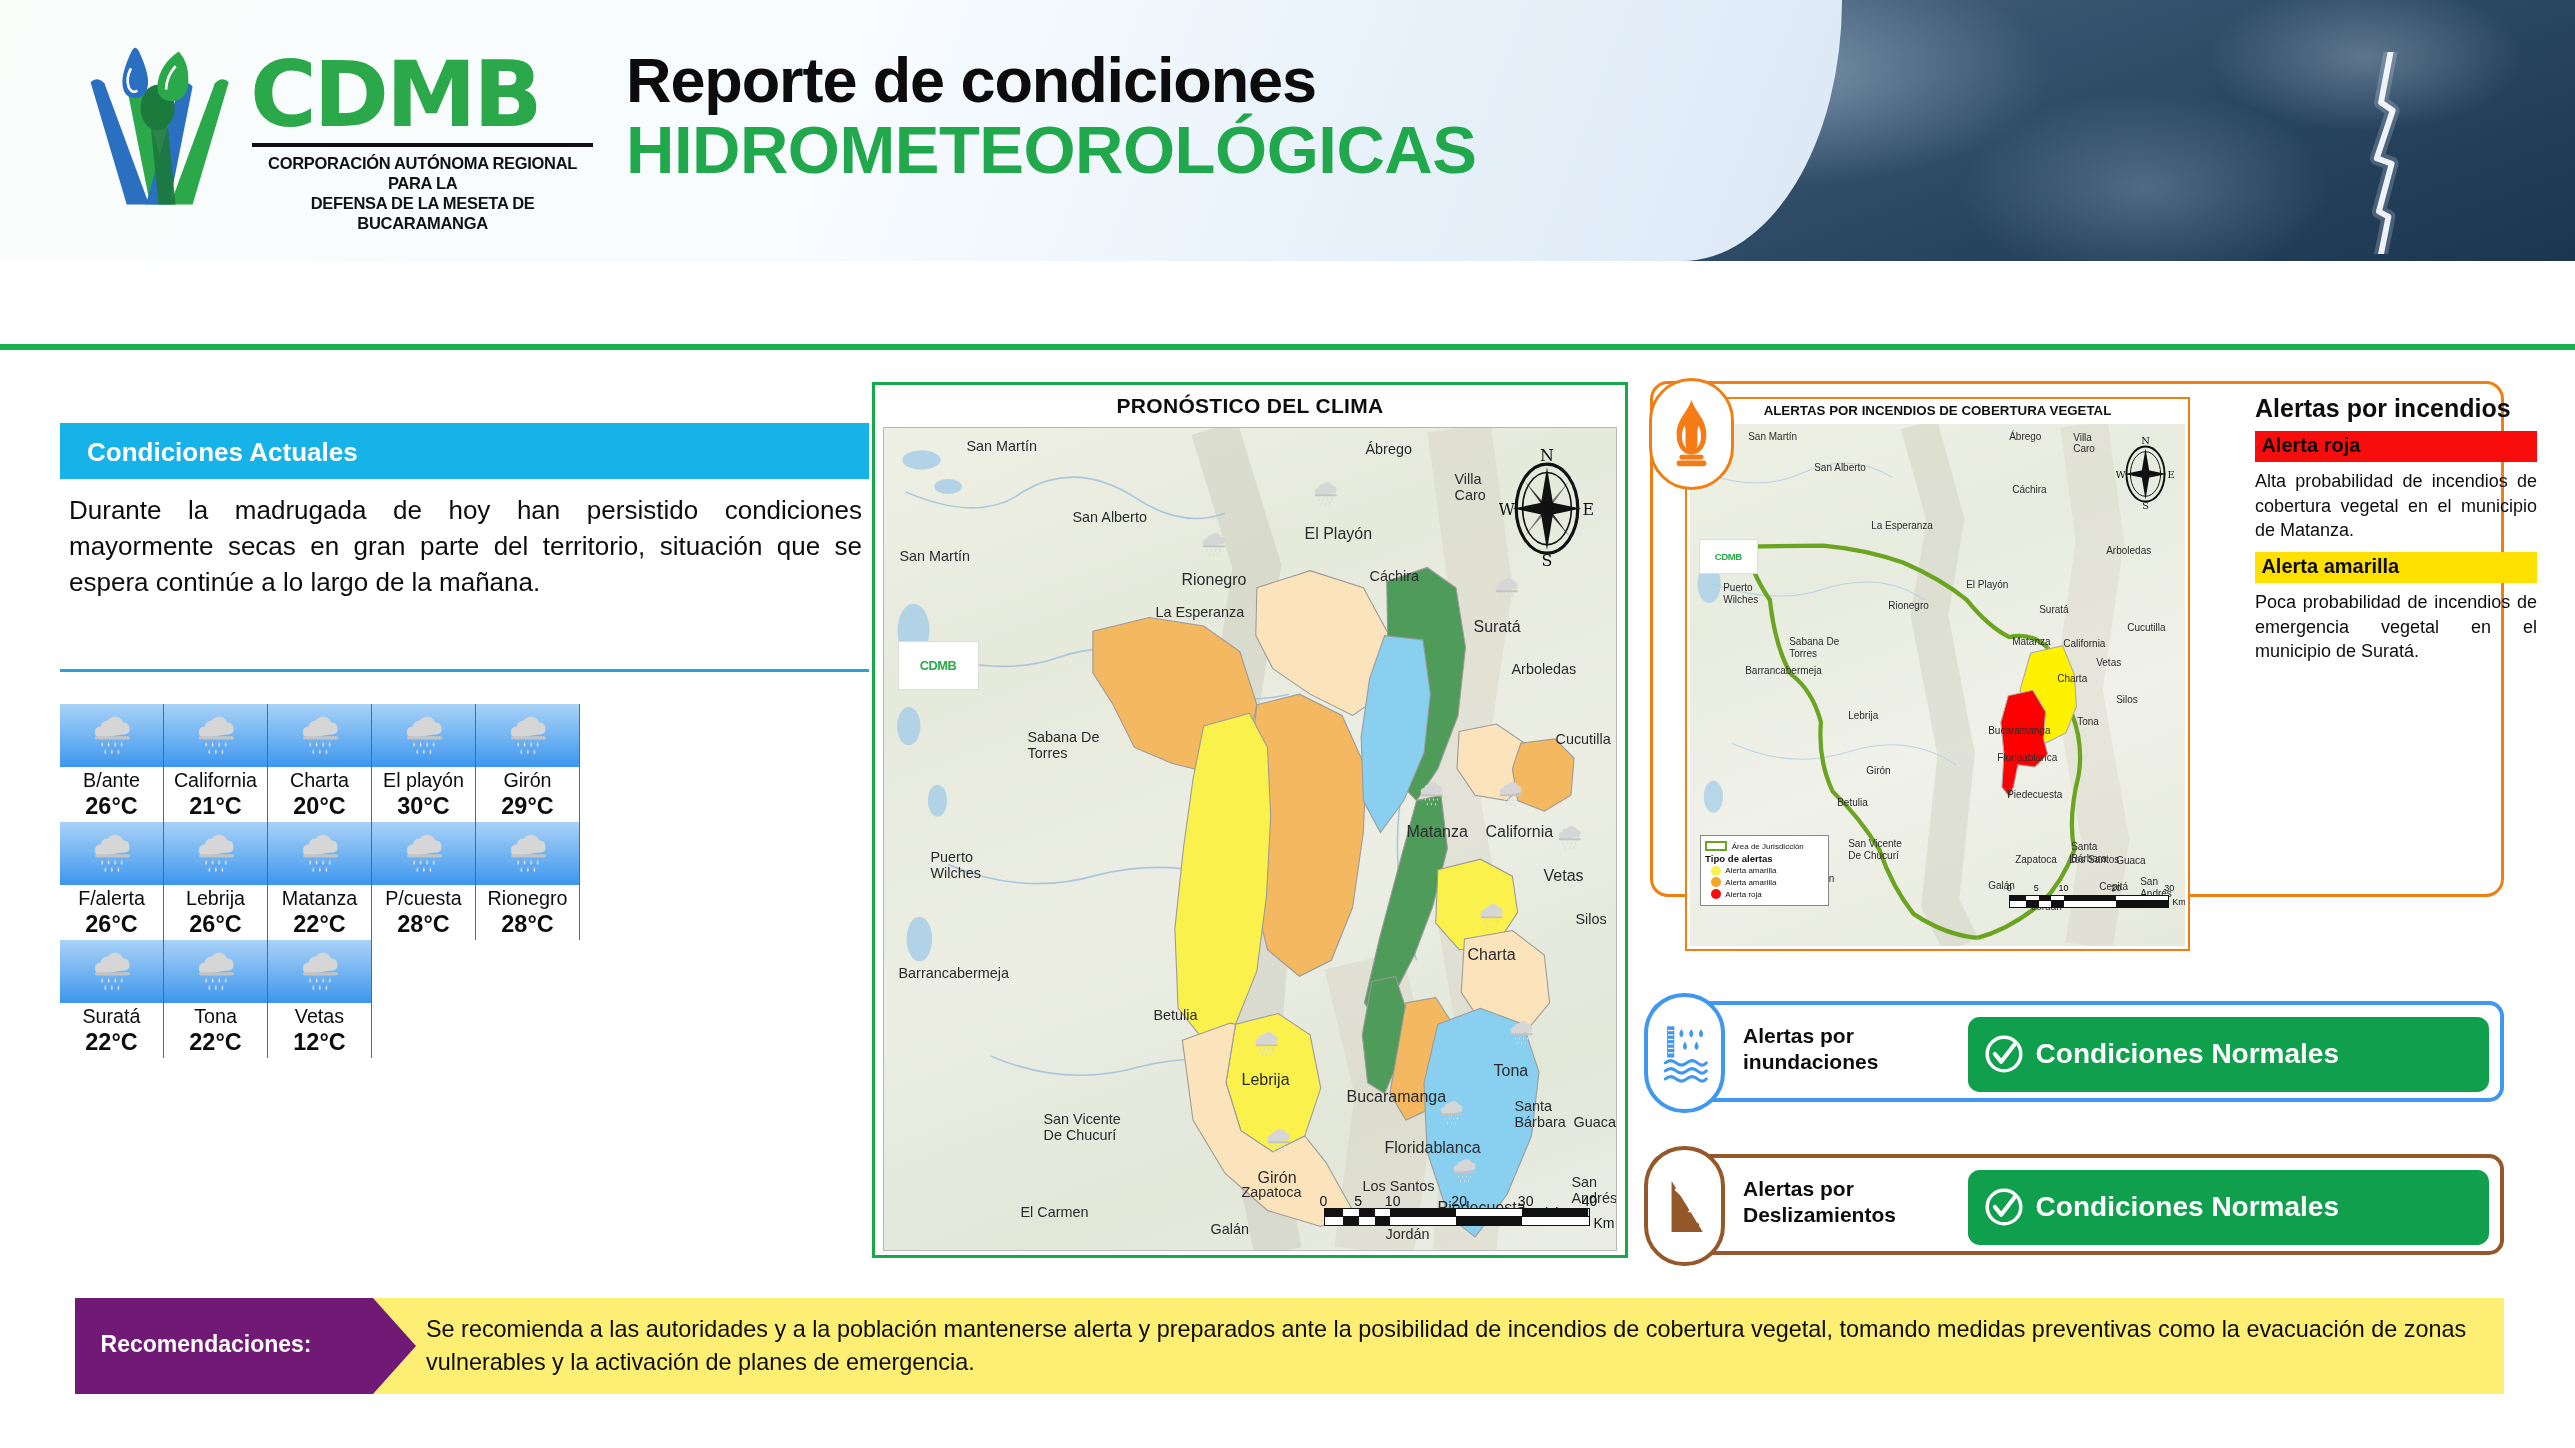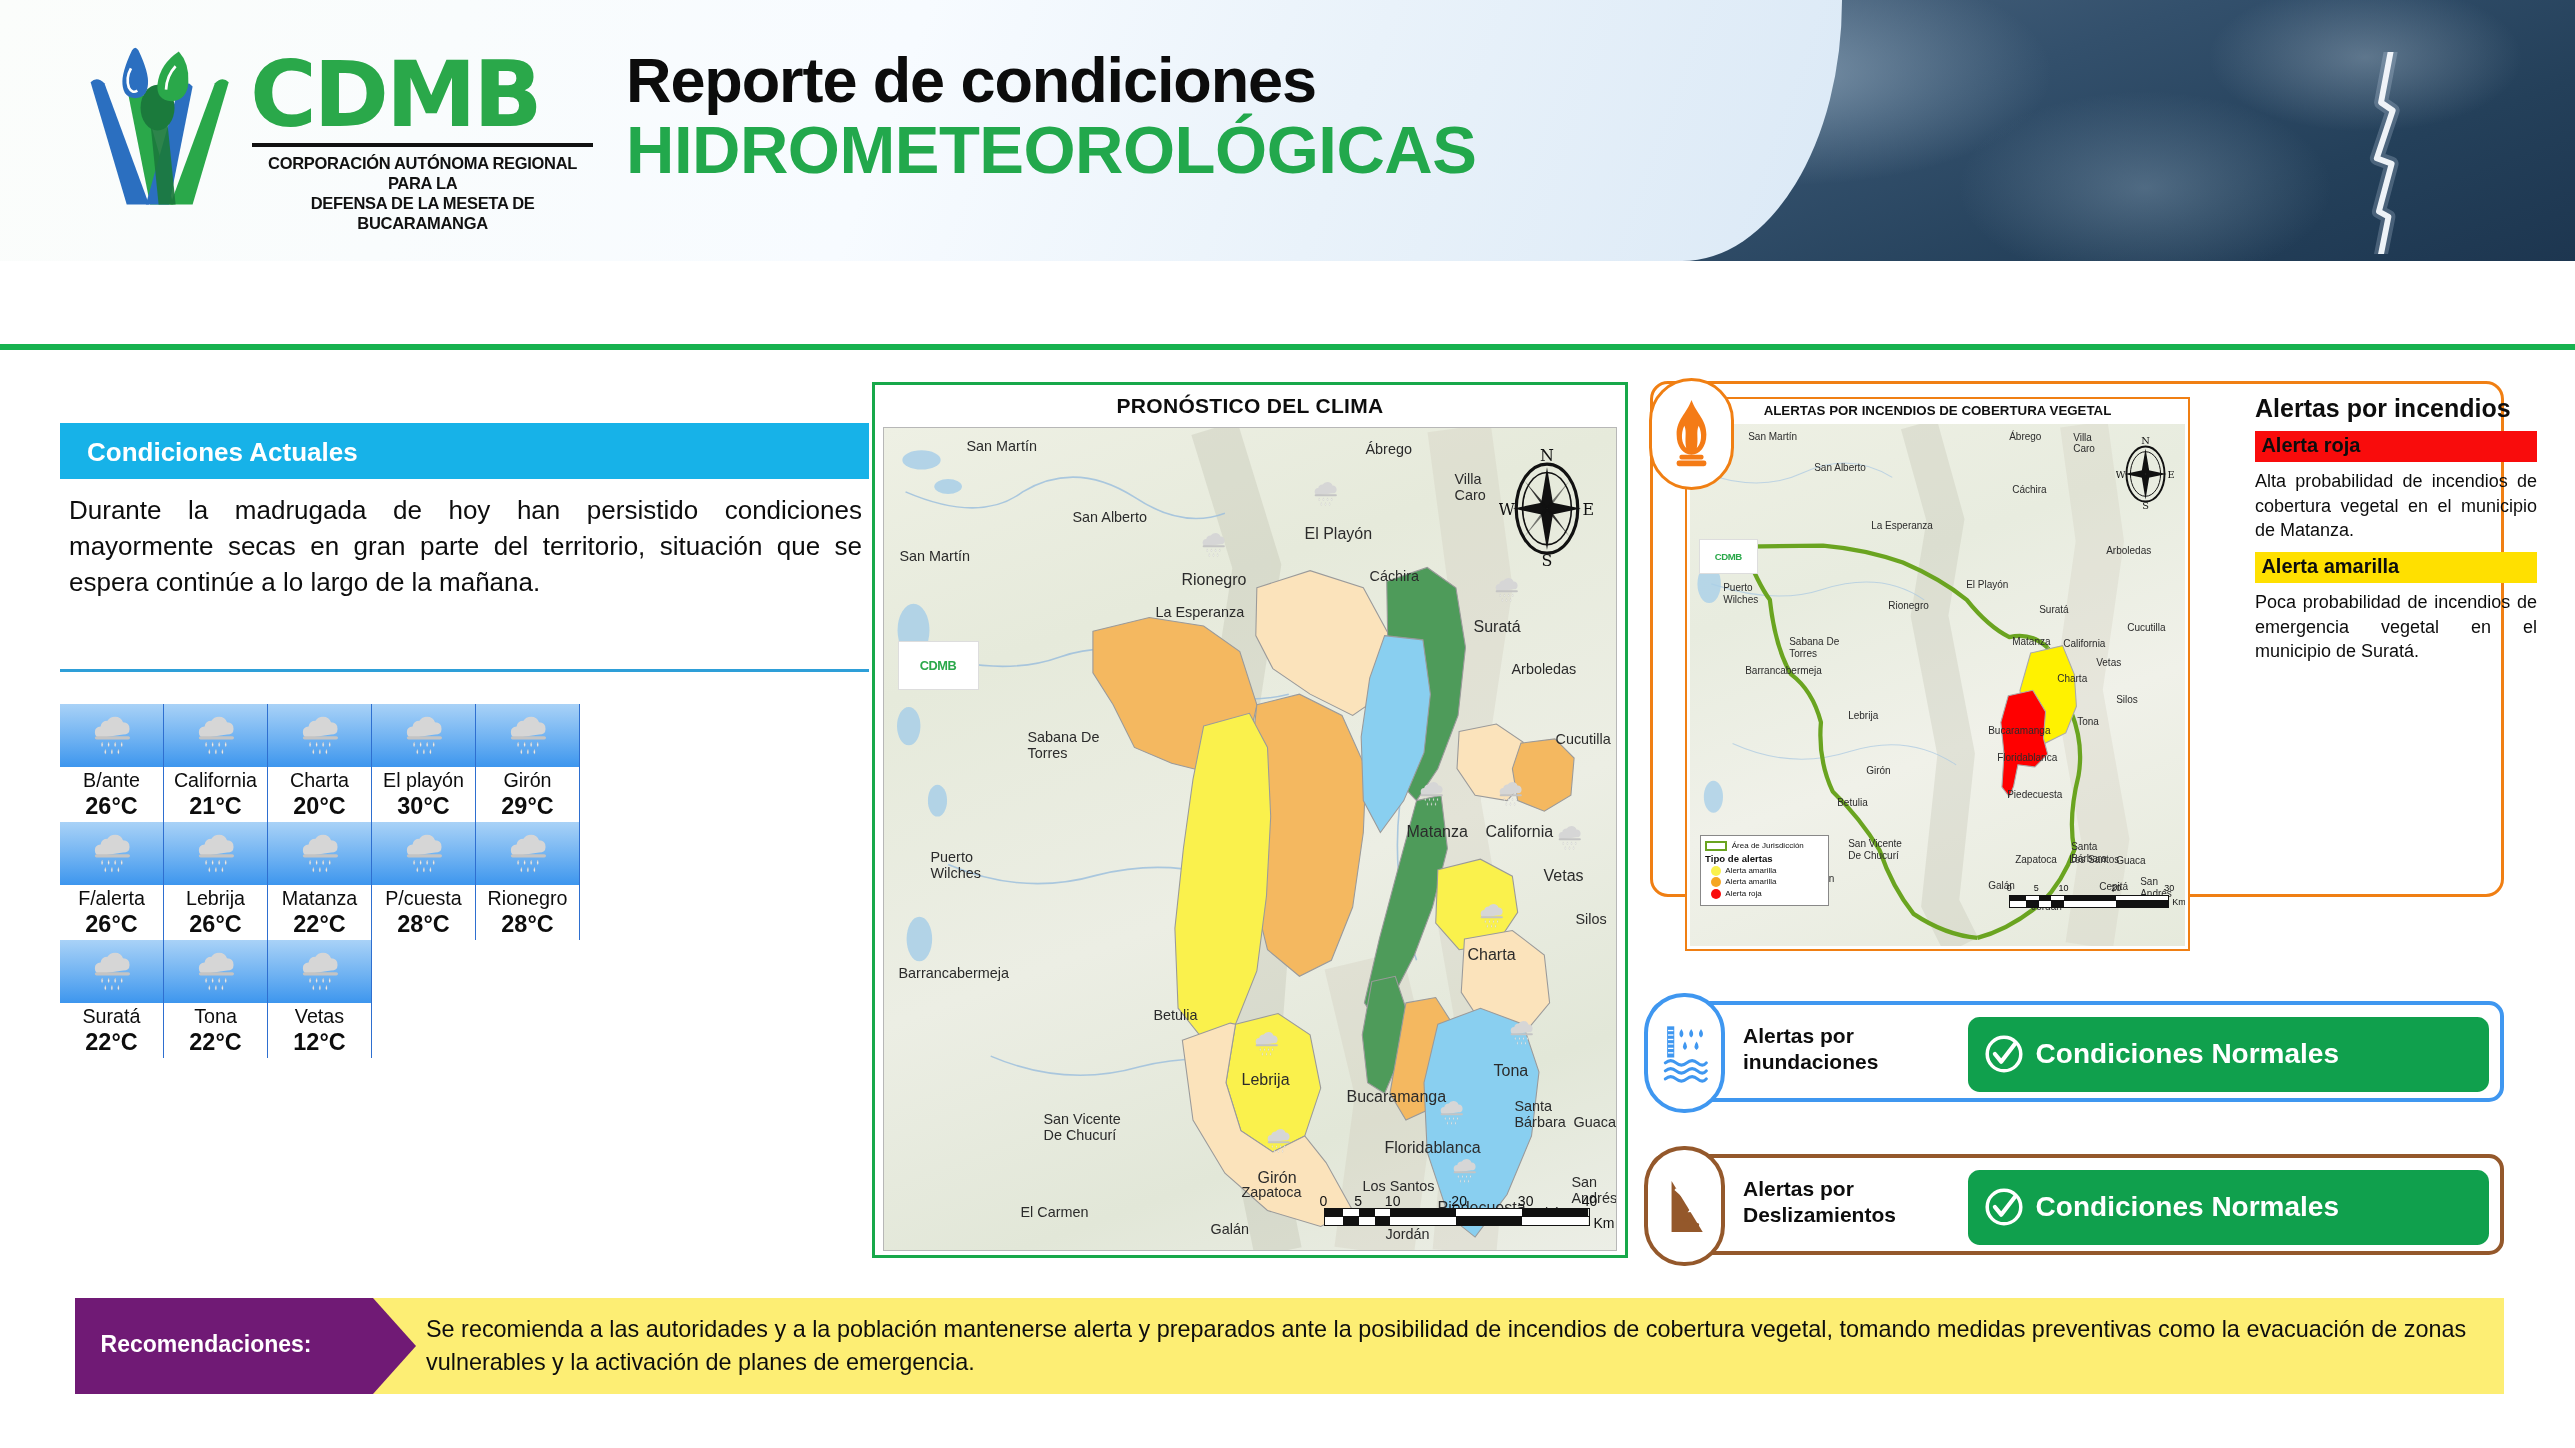--- a/index.html
+++ b/index.html
@@ -212,21 +212,21 @@
   }
   .fmlbl {
     position: absolute; font-size: 10px; color: #2b2b2b; white-space: pre;
     font-family: "Liberation Sans", sans-serif; line-height: 1.12;
   }
   .fire-legend {
     position: absolute; left: 9.6px; top: 411px; width: 129px;
     background: #fff; border: 0.5px solid #888; padding: 3.2px 4.3px 4.3px 4.3px;
     font-family: "Liberation Sans", sans-serif;
   }
-  .fl-row { display: flex; align-items: flex-start; gap: 4.3px; margin: 1.6px 0; }
+  .fl-row { display: flex; align-items: center; gap: 4.3px; margin: 1.6px 0; }
   .fl-sw-area { width: 22.4px; height: 10px; background: #fff; border: 2.1px solid #6aa420; }
   .fl-dot { width: 10px; height: 10px; border-radius: 50%; margin-left: 5.9px; }
   .fl-txt { font-size: 8px; color: #111; }
   .fl-head { font-size: 9.6px; font-weight: bold; color: #111; margin: 2.1px 0 1.1px 0; }
 
   .fire-text { position: absolute; left: 554px; top: 10.6px; width: 282px; margin-left: 48px; }
   .fire-h {
     font-size: 25px; font-weight: bold; color: #0d0d0d; line-height: 1.08;
     font-family: "Liberation Sans", sans-serif;
   }

